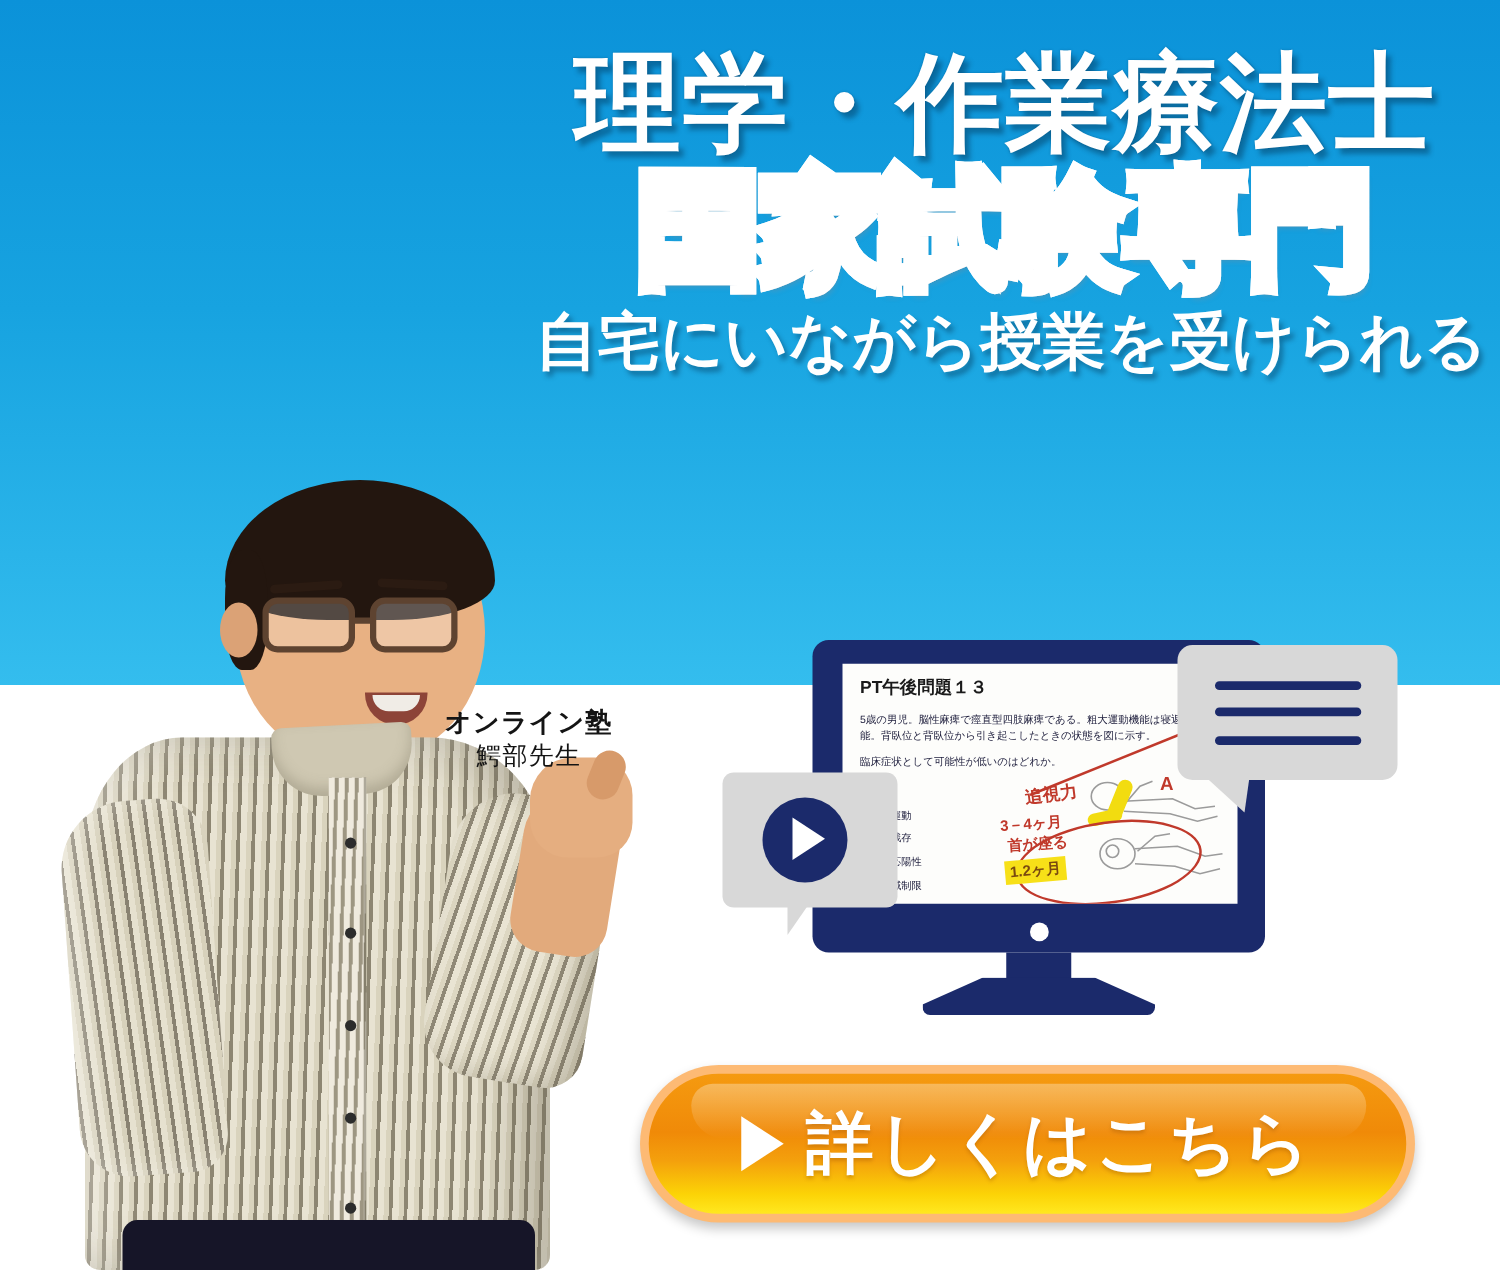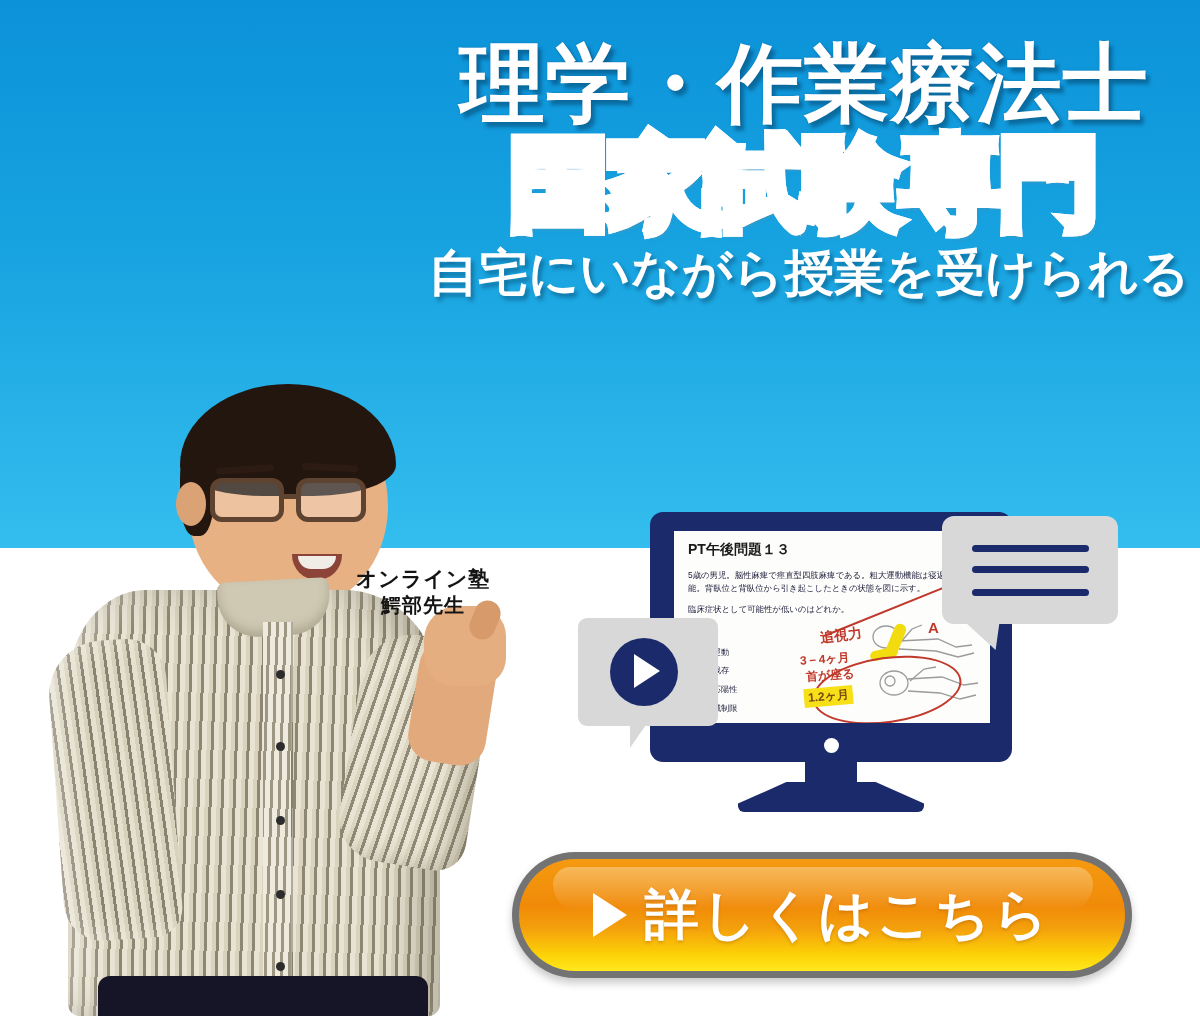--- a/index.html
+++ b/index.html
@@ -207,21 +207,21 @@
     transform:skewX(-8deg);
   }
   .menu-line { position:absolute; left:972px; width:117px; height:7px; background:#1b2a6b; border-radius:4px; }
   .menu-line.l1 { top:545px; }
   .menu-line.l2 { top:566px; }
   .menu-line.l3 { top:589px; }
 
   
   .cta-wrap {
     position:absolute; left:512px; top:852px; width:620px; height:126px;
-    background:#737373; border-radius:63px;
+    background:#fdba74; border-radius:63px;
     box-shadow:0 5px 9px rgba(0,0,0,.22);
     padding:7px;
   }
   .cta {
     position:relative; width:606px; height:112px; border-radius:56px;
     background:linear-gradient(180deg,#f59a10 0%,#f08a08 42%,#f4a00c 62%,#fcd306 86%,#ffe81f 100%);
     display:flex; align-items:center; justify-content:center;
     overflow:hidden;
   }
   .cta::before {
@@ -232,21 +232,21 @@
   .cta-label {
     position:relative; z-index:2; display:flex; align-items:center; gap:18px;
     font-size:54px; font-weight:900; color:#ffffff; letter-spacing:3px;
     white-space:nowrap; text-shadow:0 2px 3px rgba(150,80,0,.30);
   }
   .cta-tri { width:0;height:0; border-left:34px solid #fff; border-top:22px solid transparent; border-bottom:22px solid transparent; }
 
   
   .caption { position:absolute; left:330px; top:566px; text-align:center; width:186px; }
   .cap-1 { font-size:21px; font-weight:900; color:#141414; letter-spacing:1px; white-space:nowrap; line-height:1.25; }
-  .cap-2 { font-size:20px; font-weight:700; color:#141414; letter-spacing:1px; white-space:nowrap; line-height:1.3; }
+  .cap-2 { font-size:20px; font-weight:400; color:#141414; letter-spacing:1px; white-space:nowrap; line-height:1.3; }
 </style>
 </head>
 <body>
 
 <div class="banner">
 
   <div class="sky"></div>
   <div class="white-base"></div>
 
 

